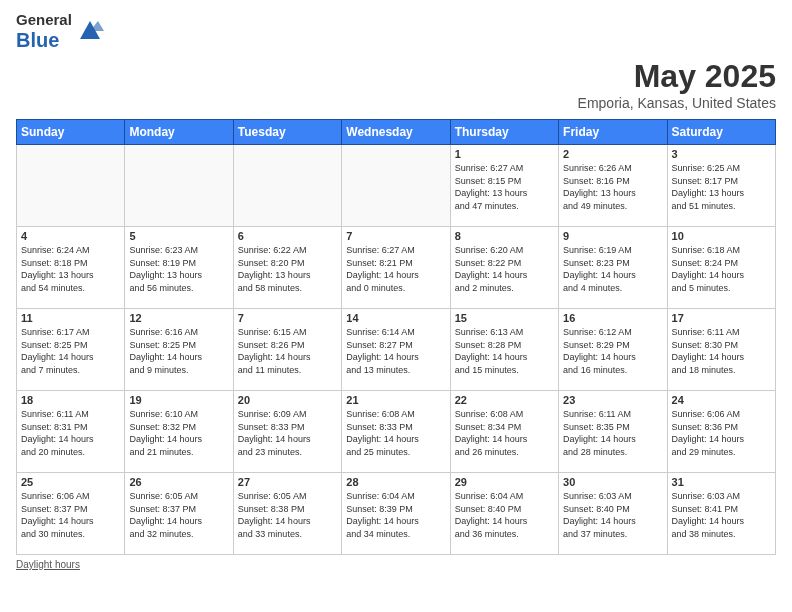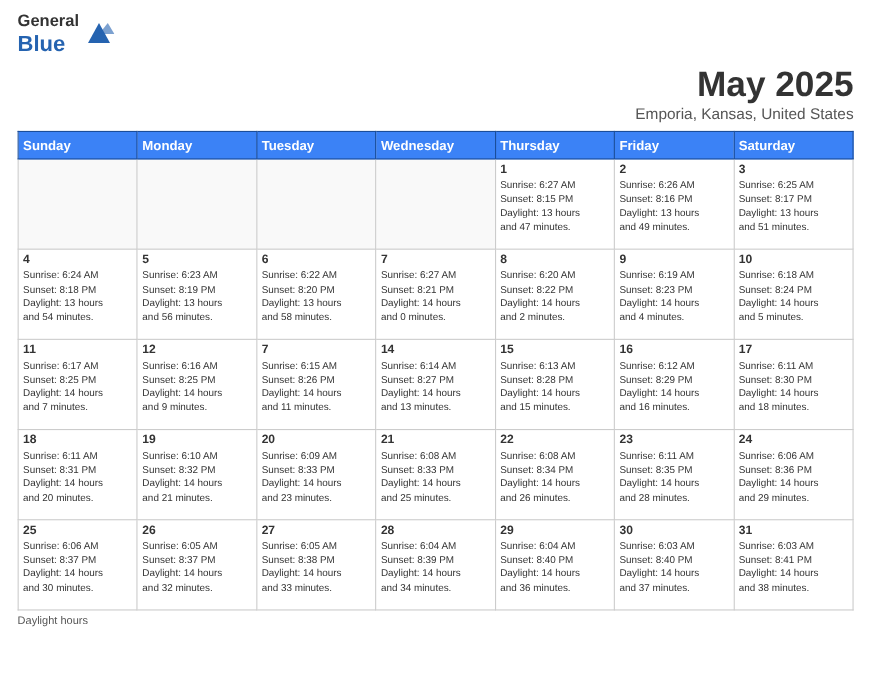--- a/index.html
+++ b/index.html
@@ -98,20 +98,21 @@
     .day-info {
       font-size: 9px;
       line-height: 1.4;
       color: #333;
     }
     .footer-note {
       font-size: 10px;
       color: #555;
       margin-top: 4px;
       text-align: left;
+      text-decoration: underline;
     }
   </style>
 </head>
 <body>
 
 <div class="page">
   <div class="header">
     <div class="logo">
       <div class="logo-text">
         <span class="logo-general">General</span>

